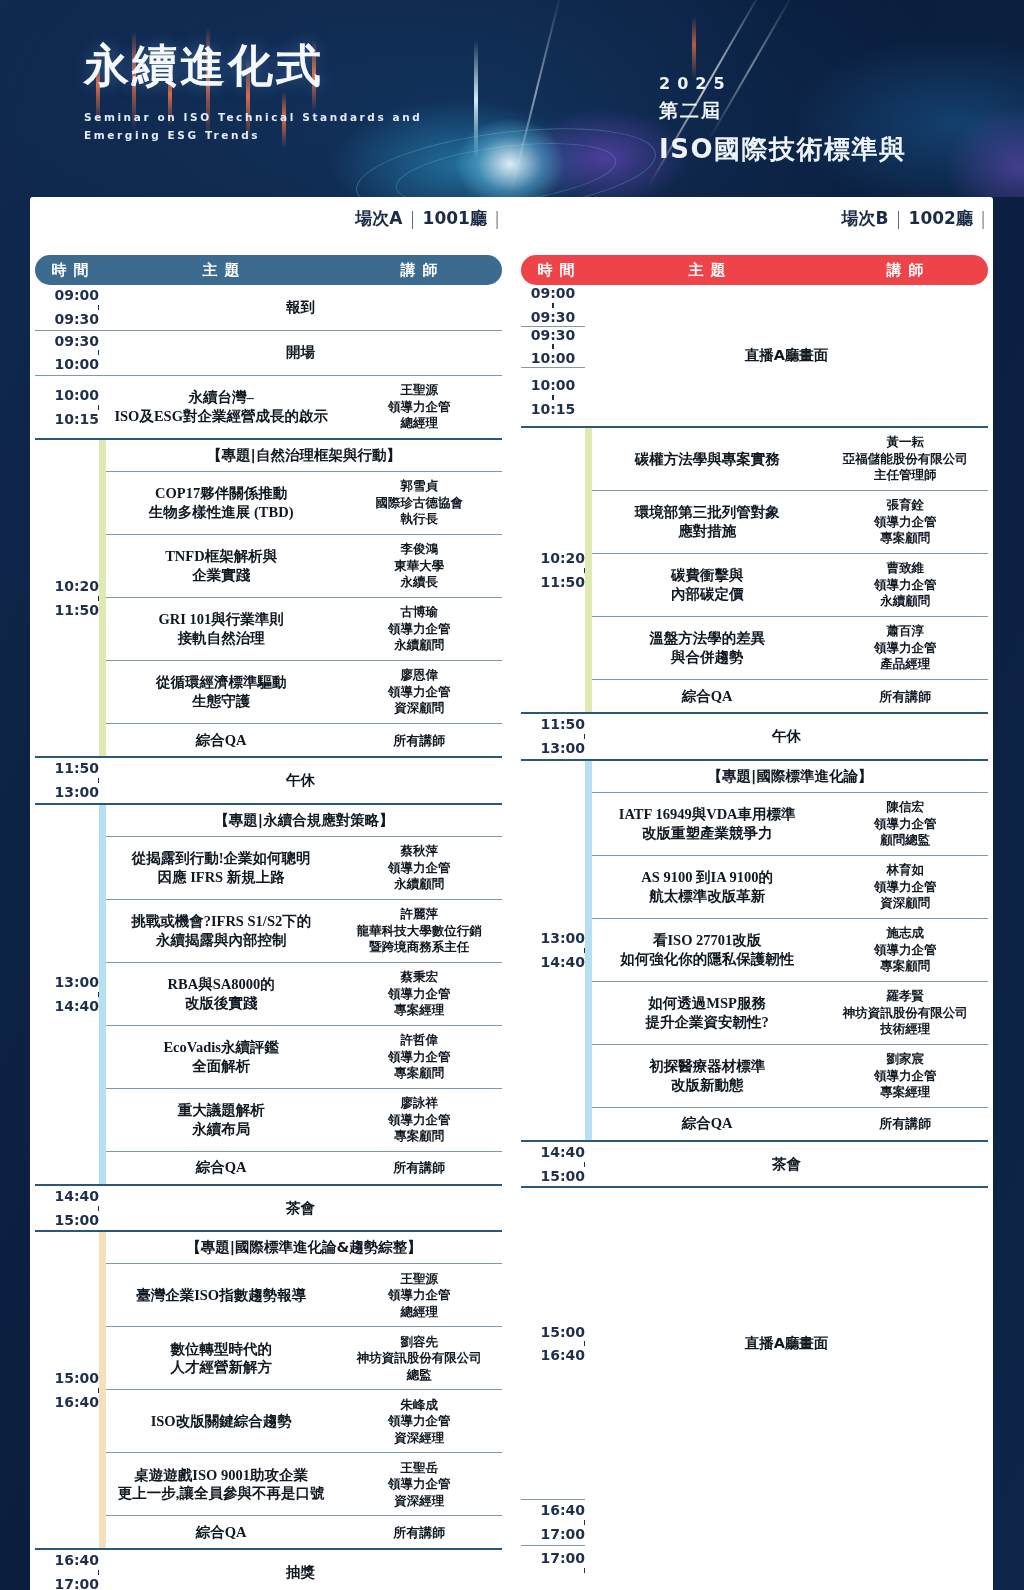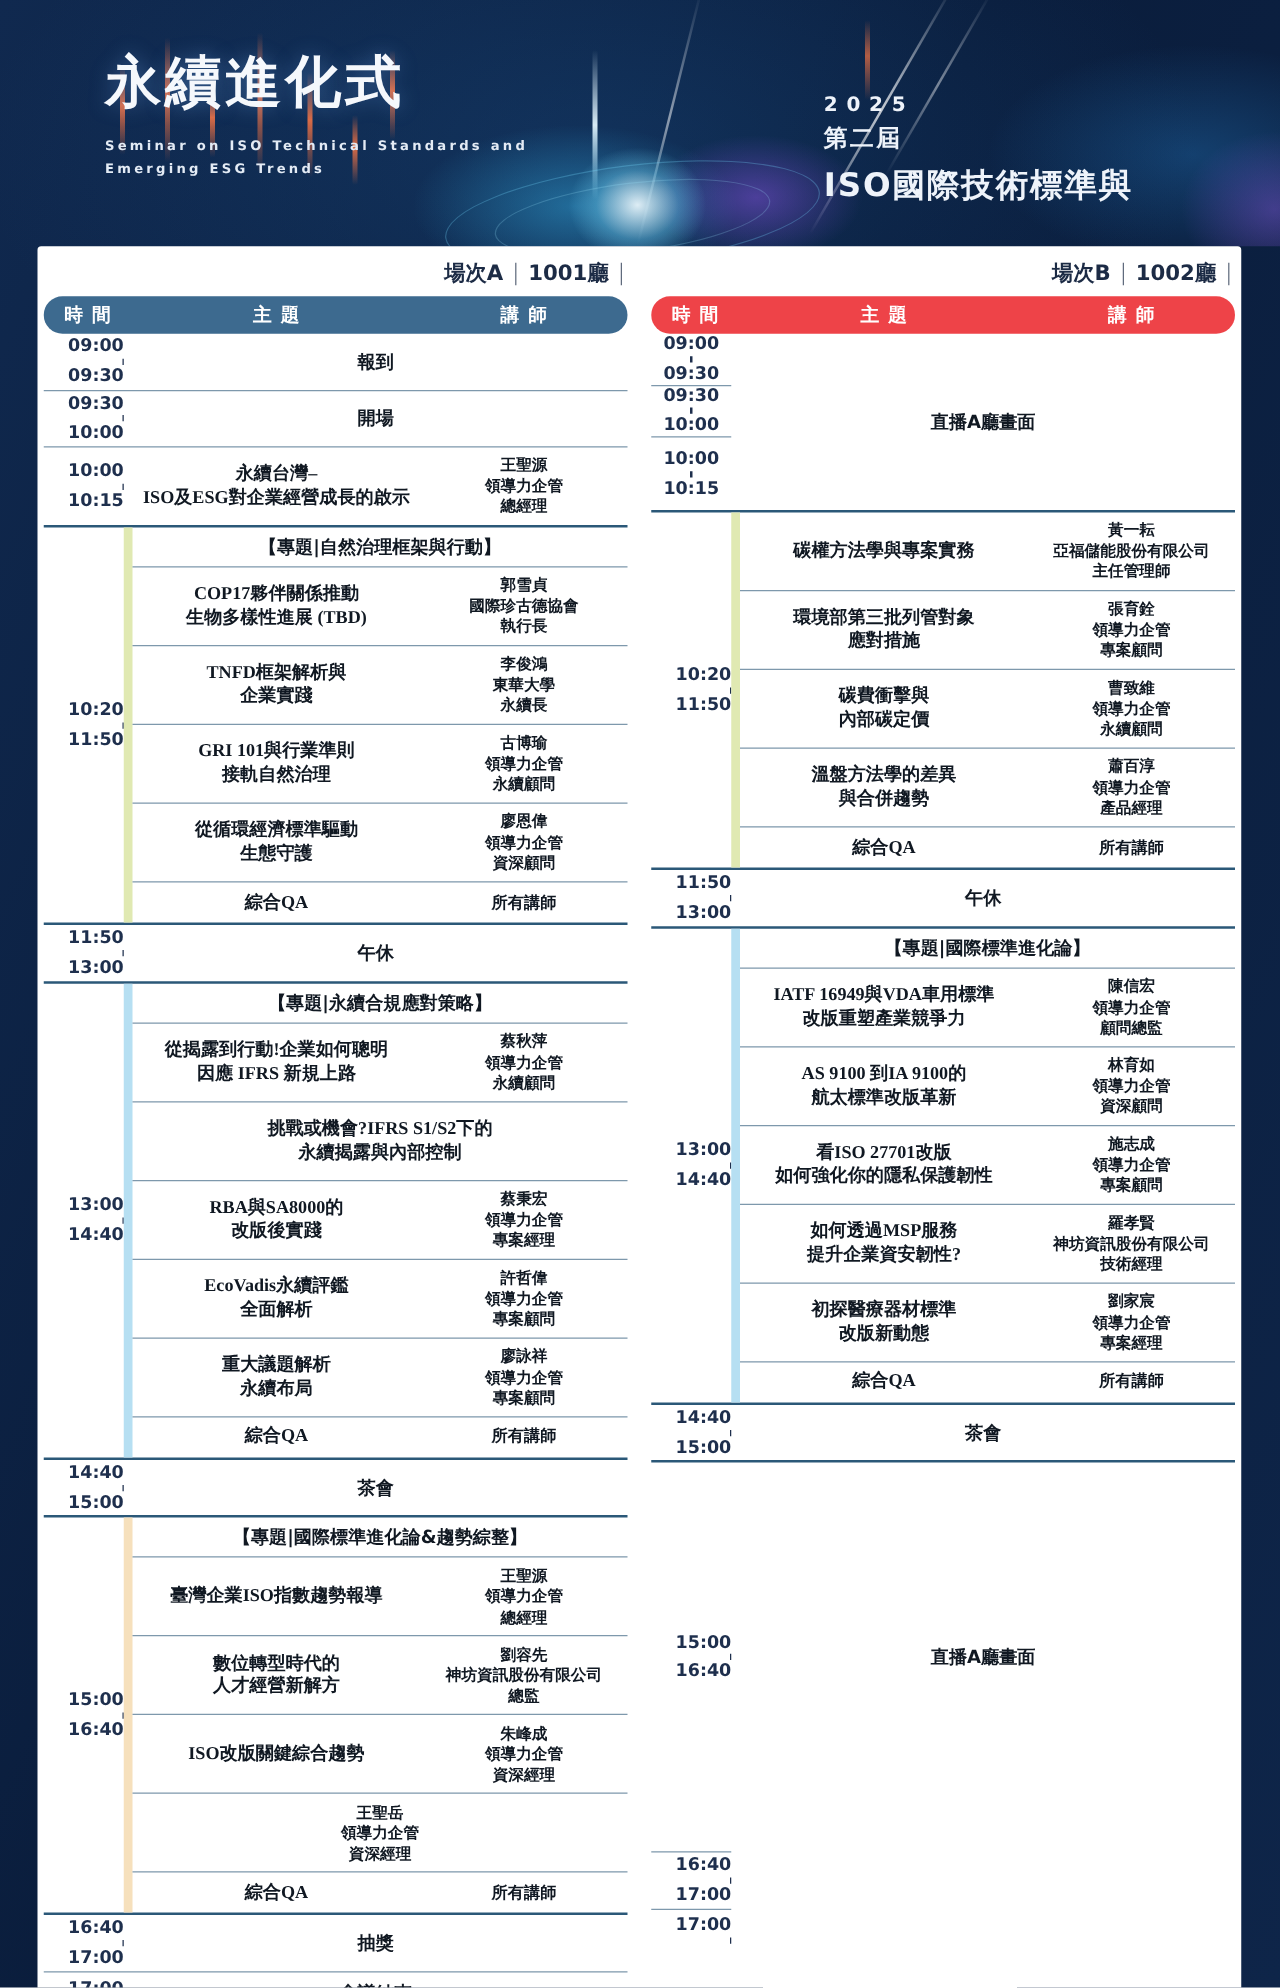--- a/index.html
+++ b/index.html
@@ -39,21 +39,21 @@
   .h-year{font-size:16px;letter-spacing:7px;font-weight:600;}
   .h-edition{font-size:19px;font-weight:700;margin-top:5px;letter-spacing:2px;}
   .h-event{font-size:26px;font-weight:700;letter-spacing:1.5px;line-height:1.42;}
   .h-event-box{margin-top:7px;}
   
   :root{--line:#7e98ac;--thick:#2b5878;--ink:#101822;--tnavy:#1e2f4d;}
   .panel{position:absolute;left:30px;top:197px;width:963px;min-height:1348px;background:#ffffff;
     border-radius:3px;display:flex;gap:19px;padding:6px 5px 8px 5px;box-sizing:border-box;}
   .tbl{flex:1;display:flex;flex-direction:column;border-bottom:2.5px solid var(--thick);}
   .venue{height:26px;display:flex;align-items:center;justify-content:flex-end;gap:7px;
-    font-weight:700;color:#1c2b45;font-size:17px;padding-right:2px;margin-bottom:6px;margin-top:2px;}
+    font-weight:700;color:#1c2b45;font-size:17px;padding-right:2px;margin-bottom:24px;margin-top:2px;}
   .vsep{font-weight:300;opacity:.85;font-size:18px;}
   .thead{display:flex;align-items:center;height:30px;color:#fff;font-weight:700;font-size:15px;letter-spacing:1px;border-radius:15px;}
   .th-time{width:71px;text-align:center;}
   .th-topic{flex:1.4;text-align:center;}
   .th-speaker{flex:1;text-align:center;}
   .rows{display:flex;flex-direction:column;flex:1;}
   .row{display:flex;align-items:stretch;}
   .bb{border-bottom:1px solid var(--line);}
   .time{width:64px;display:flex;flex-direction:column;align-items:flex-end;justify-content:center;
     font-size:14px;font-weight:700;color:var(--tnavy);line-height:1.2;padding:2px 0;box-sizing:border-box;}
@@ -263,20 +263,25 @@
                   <div class="ln">蔡秋萍</div>
                   <div class="ln">領導力企管</div>
                   <div class="ln">永續顧問</div>
                 </div>
               </div>
               <div class="item">
                 <div class="tc">
                   <div class="ln">挑戰或機會?IFRS S1/S2下的</div>
                   <div class="ln">永續揭露與內部控制</div>
                 </div>
+                <div class="sc">
+                  <div class="ln">許麗萍</div>
+                  <div class="ln">龍華科技大學數位行銷</div>
+                  <div class="ln">暨跨境商務系主任</div>
+                </div>
               </div>
               <div class="item">
                 <div class="tc">
                   <div class="ln">RBA與SA8000的</div>
                   <div class="ln">改版後實踐</div>
                 </div>
                 <div class="sc">
                   <div class="ln">蔡秉宏</div>
                   <div class="ln">領導力企管</div>
                   <div class="ln">專案經理</div>
@@ -356,20 +361,24 @@
                 <div class="tc">
                   <div class="ln">ISO改版關鍵綜合趨勢</div>
                 </div>
                 <div class="sc">
                   <div class="ln">朱峰成</div>
                   <div class="ln">領導力企管</div>
                   <div class="ln">資深經理</div>
                 </div>
               </div>
               <div class="item">
+                <div class="tc">
+                  <div class="ln">桌遊遊戲ISO 9001助攻企業</div>
+                  <div class="ln">更上一步,讓全員參與不再是口號</div>
+                </div>
                 <div class="sc">
                   <div class="ln">王聖岳</div>
                   <div class="ln">領導力企管</div>
                   <div class="ln">資深經理</div>
                 </div>
               </div>
               <div class="item qa">
                 <div class="tc">
                   <div class="ln">綜合QA</div>
                 </div>

